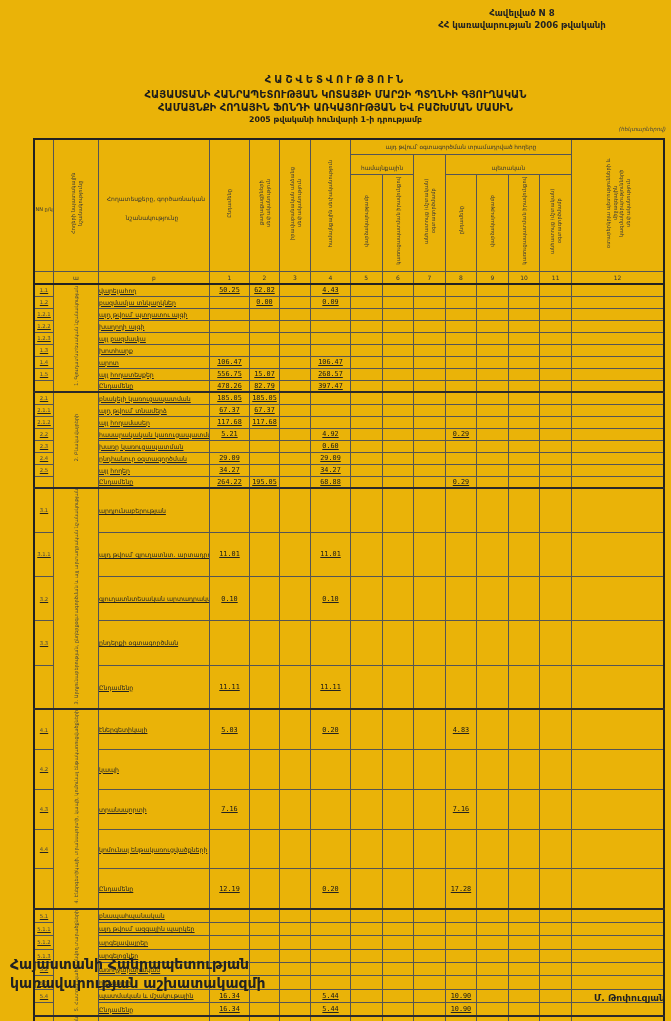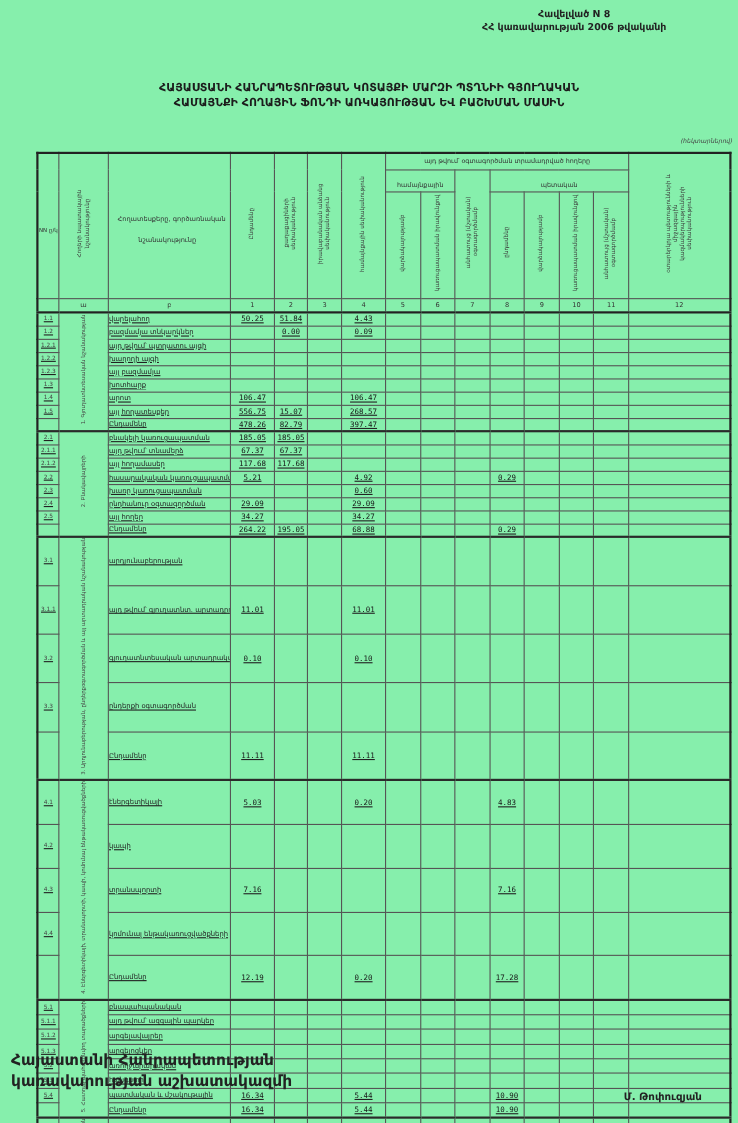--- a/index.html
+++ b/index.html
@@ -4,21 +4,21 @@
 <style>
   html,body{margin:0;padding:0;}
   body{
     width:671px;height:1021px;
     background:#efefec;
     font-family:"DejaVu Sans", sans-serif;
     color:#222;
   }
   .page{
     position:relative;width:671px;height:1021px;
-    background:#86efac;
+    background:#eab308;
     overflow:hidden;
   }
   
   .appendix{
     position:absolute;top:8px;left:388px;width:268px;
     text-align:center;font-weight:bold;font-size:8.6px;line-height:1.35;color:#222;
   }
   
   .titleblock{
     position:absolute;top:74px;left:0;width:671px;
@@ -69,36 +69,38 @@
     font-family:"DejaVu Sans Mono", monospace;
     font-size:6.8px;color:#161616;text-align:center;
   }
   
   .footerblock{
     position:absolute;top:955px;left:10px;width:330px;
     font-size:14px;font-weight:bold;line-height:1.35;color:#222;
   }
   .signature{
     position:absolute;top:992px;left:540px;width:125px;
-    font-size:9.3px;font-weight:bold;color:#222;text-align:center;
+    font-size:9.3px;font-weight:bold;color:#222;text-align:right;
   }
 </style>
 </head>
 <body>
 
 <div class="page">
 
   <div class="appendix">
     <div>Հավելված N 8</div>
     <div>ՀՀ կառավարության 2006 թվականի</div>
   </div>
 
   <div class="titleblock">
+    <div class="t1">ՀԱՇՎԵՏՎՈՒԹՅՈՒՆ</div>
     <div class="t2">ՀԱՅԱՍՏԱՆԻ ՀԱՆՐԱՊԵՏՈՒԹՅԱՆ ԿՈՏԱՅՔԻ ՄԱՐԶԻ ՊՏՂՆԻԻ ԳՅՈՒՂԱԿԱՆ</div>
     <div class="t2">ՀԱՄԱՅՆՔԻ ՀՈՂԱՅԻՆ ՖՈՆԴԻ ԱՌԿԱՅՈՒԹՅԱՆ ԵՎ ԲԱՇԽՄԱՆ ՄԱՍԻՆ</div>
+    <div class="t4">2005 թվականի հունվարի 1-ի դրությամբ</div>
   </div>
 
   <div class="unitnote">(հեկտարներով)</div>
 
   <table class="land">
     <thead>
       <tr class="hr1">
         <th class="vcell" rowspan="3" style="width:18px">
           <span class="nnhead">NN ը/կ</span>
         </th>
@@ -173,21 +175,21 @@
           <td>11</td>
           <td>12</td>
         </tr>
     </thead>
     <tbody>
         <tr class="sec-start">
           <td class="nn-cell">1.1</td>
           <td class="vcell" rowspan="9"><span class="vt secname">1. Գյուղատնտեսական նշանակության</span></td>
           <td class="lbl">վարելահող</td>
           <td class="num">50.25</td>
-          <td class="num">51.84</td>
+          <td class="num">62.82</td>
           <td class="num"></td>
           <td class="num">4.43</td>
           <td class="num"></td>
           <td class="num"></td>
           <td class="num"></td>
           <td class="num"></td>
           <td class="num"></td>
           <td class="num"></td>
           <td class="num"></td>
           <td class="num"></td>

